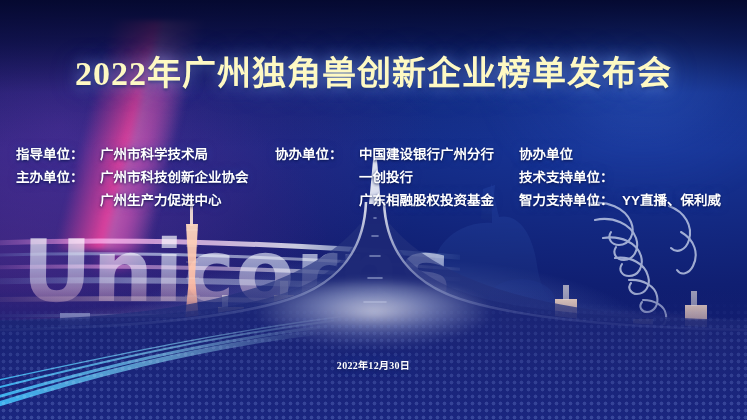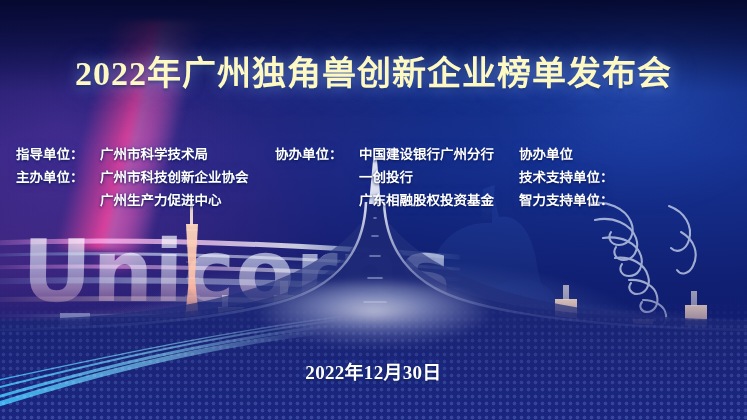--- a/index.html
+++ b/index.html
@@ -156,21 +156,21 @@
   
   .col-left  .lbl{display:inline-block;width:84px;}
   .col-mid   .lbl{display:inline-block;width:84px;}
   .col-right .lbl{display:inline-block;width:103px;}
 
   .date{
     position:absolute;left:0;right:0;top:357px;
     text-align:center;
     font-family:"Liberation Serif","DejaVu Serif",serif;
     font-weight:700;
-    font-size:19px;
+    font-size:10px;
     letter-spacing:.3px;
     color:#ffffff;
     text-shadow:0 1px 4px rgba(0,10,60,.9), 0 0 10px rgba(80,130,240,.5);
   }
 
   
   .glare{
     position:absolute;left:50%;top:268px;transform:translateX(-50%);
     width:300px;height:90px;
     background:radial-gradient(closest-side, rgba(255,255,255,.95), rgba(225,235,255,.5) 40%, rgba(0,0,0,0) 80%);
@@ -437,20 +437,21 @@
 
     <div class="col col-right">
       <div class="crow">
         <span class="val">协办单位</span>
       </div>
       <div class="crow">
         <span class="lbl">技术支持单位：</span>
       </div>
       <div class="crow">
         <span class="lbl">智力支持单位：</span>
+        <span class="val">YY直播、保利威</span>
       </div>
     </div>
 
   </div>
 
   <div class="date">2022年12月30日</div>
 
 </div>
 
 </body></html>

